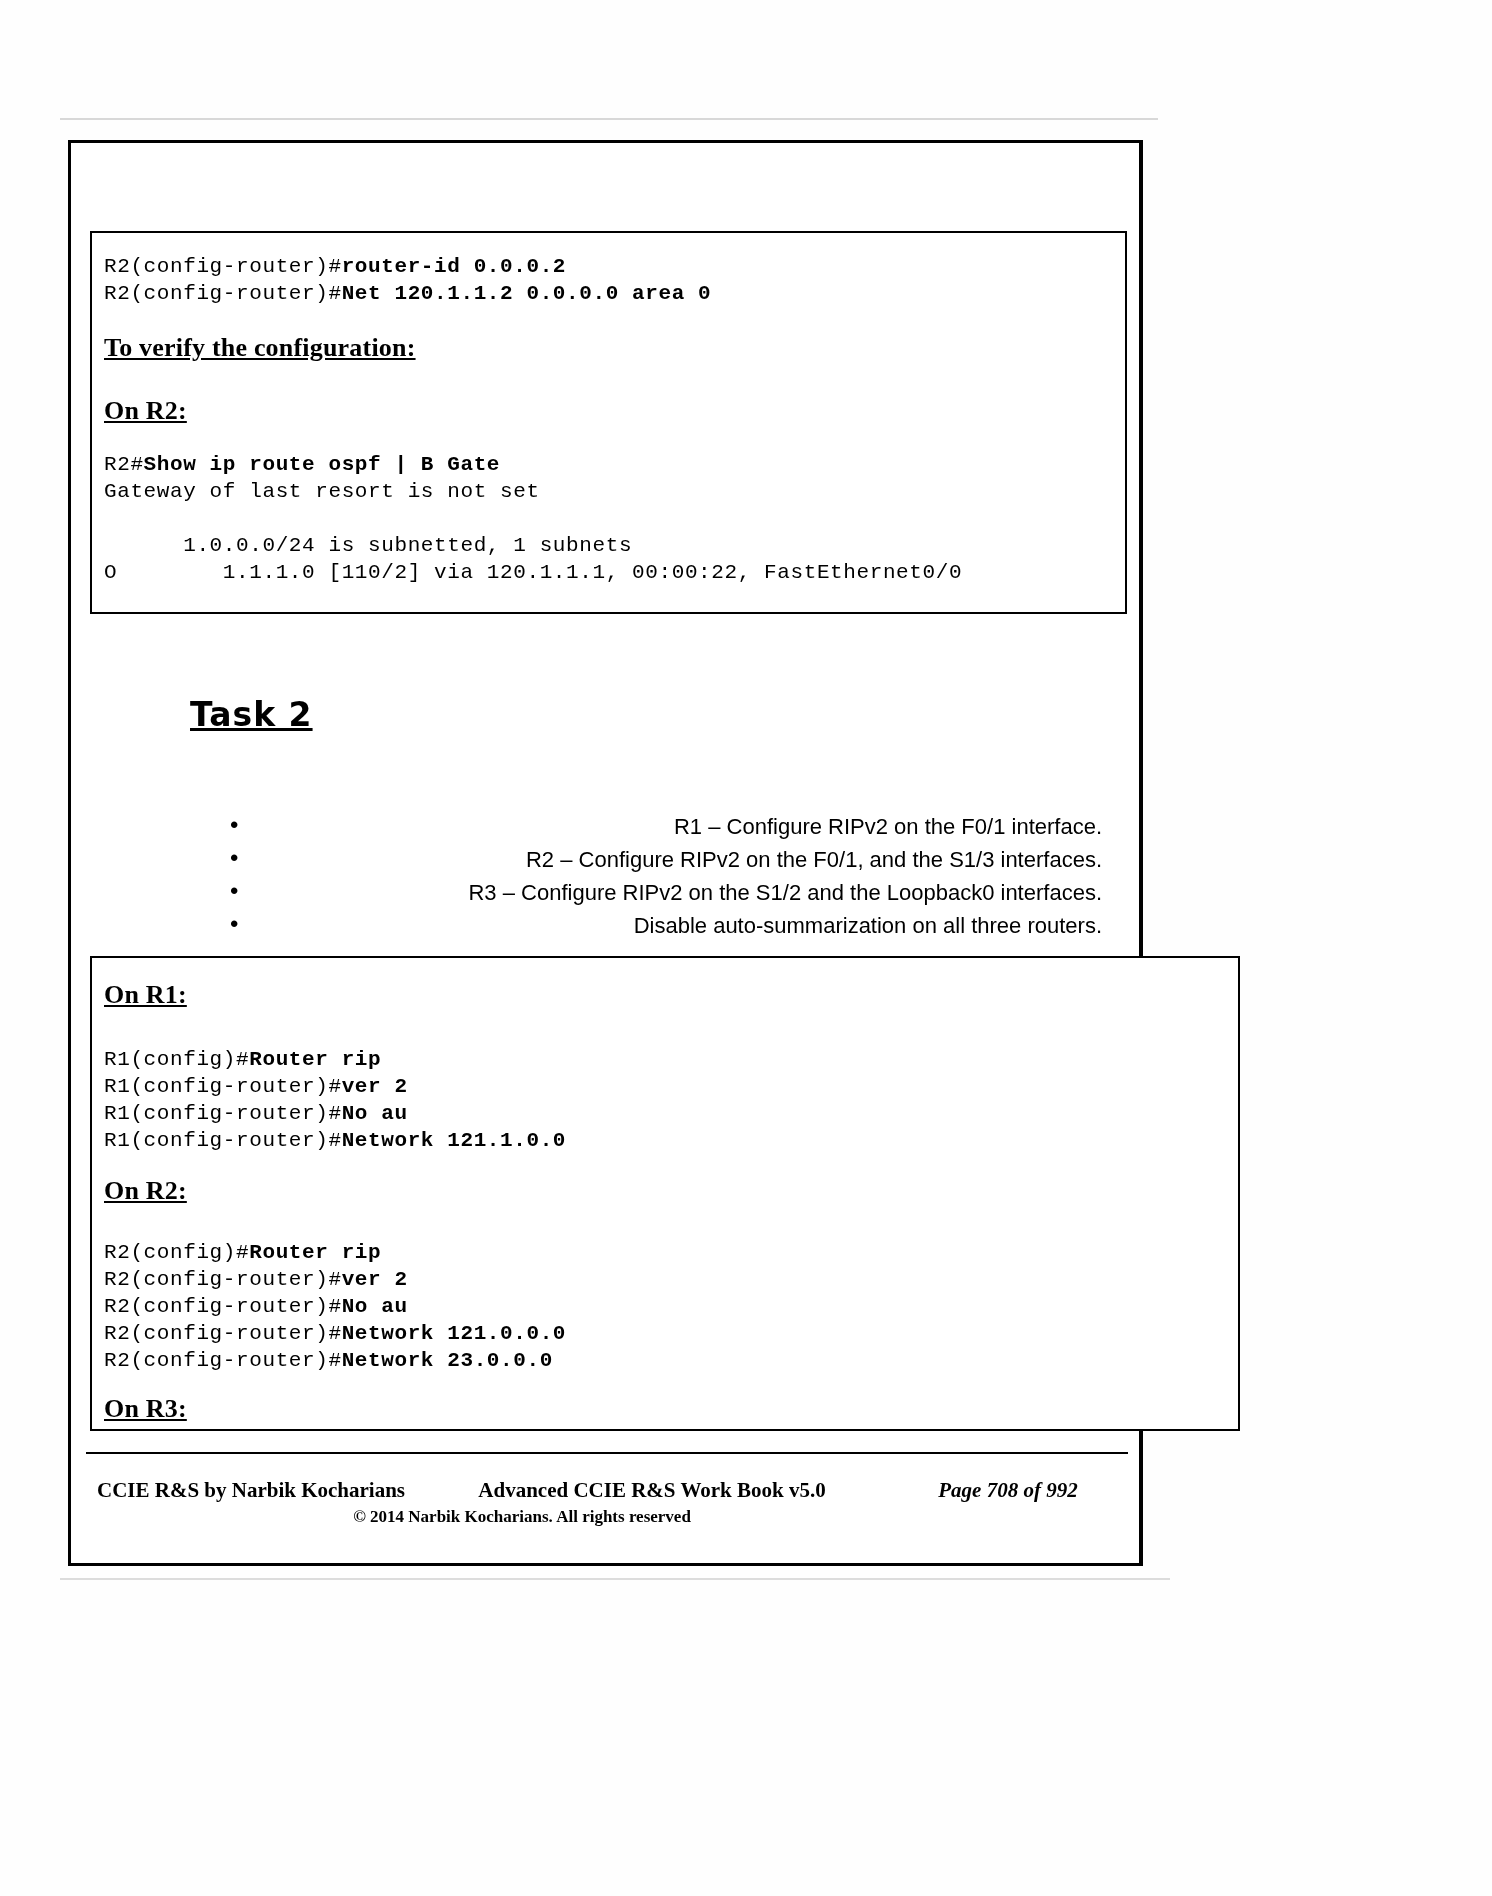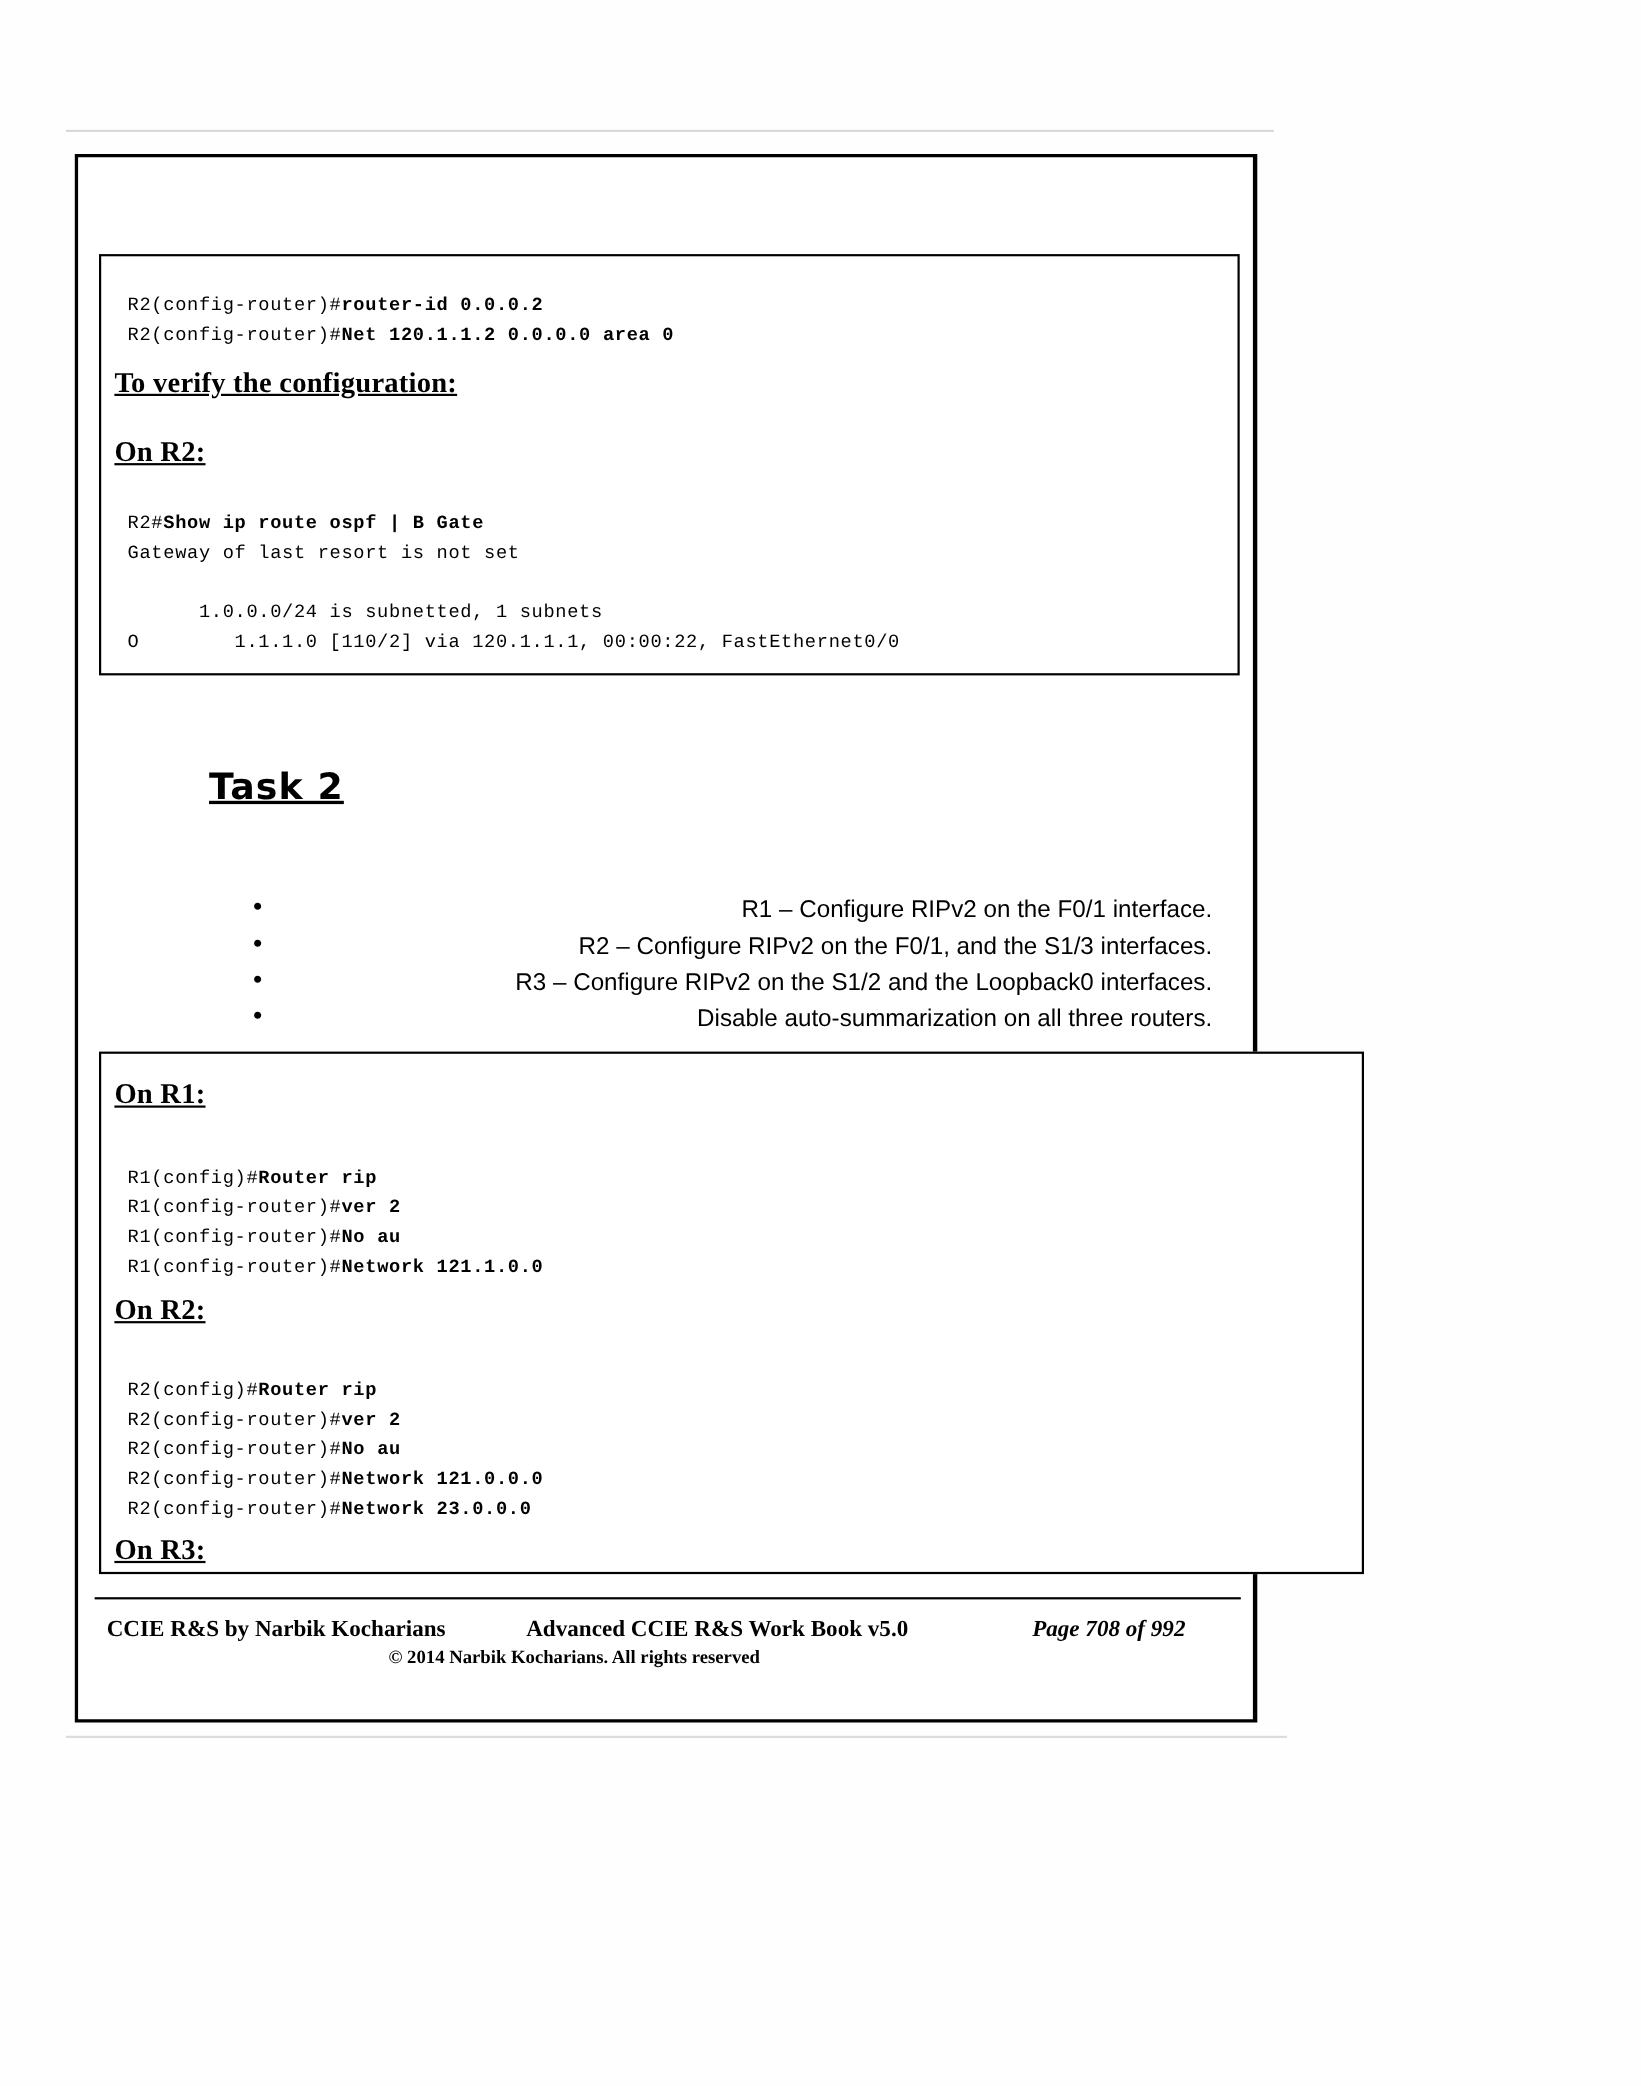--- a/index.html
+++ b/index.html
@@ -66,23 +66,23 @@
     height: 383px;
   }
   #box-bottom {
     left: 90px;
     top: 956px;
     width: 1150px;
     height: 475px;
   }
 
   pre.cli {
-    margin: 12px;
+    margin: 0;
     font-family: "Liberation Mono", monospace;
-    font-size: 17px;
+    font-size: 21px;
     line-height: 27px;
     white-space: pre;
     letter-spacing: 0.6px;
   }
   .cli b {
     font-weight: 700;
   }
 
   .hd-ul {
     font-family: "Liberation Serif", serif;
@@ -143,20 +143,21 @@
     left: 86px;
     width: 1042px;
     font-family: "Liberation Serif", serif;
   }
   .footer-row1 {
     display: flex;
     justify-content: space-between;
     align-items: baseline;
     font-size: 21px;
     font-weight: 700;
+    margin-top: 10px;
   }
   .footer-left { width: 330px; text-align: center; }
   .footer-mid  { width: 420px; text-align: center; }
   .footer-right { width: 240px; text-align: center; font-style: italic; }
   .footer-row2 {
     text-align: center;
     font-size: 17px;
     font-weight: 700;
     margin-top: 4px;
     padding-right: 170px;

